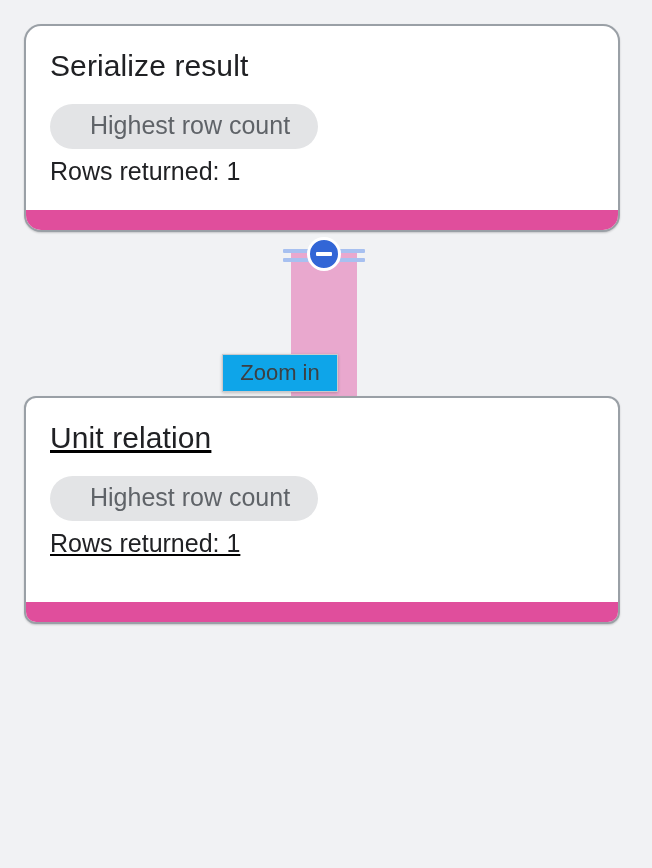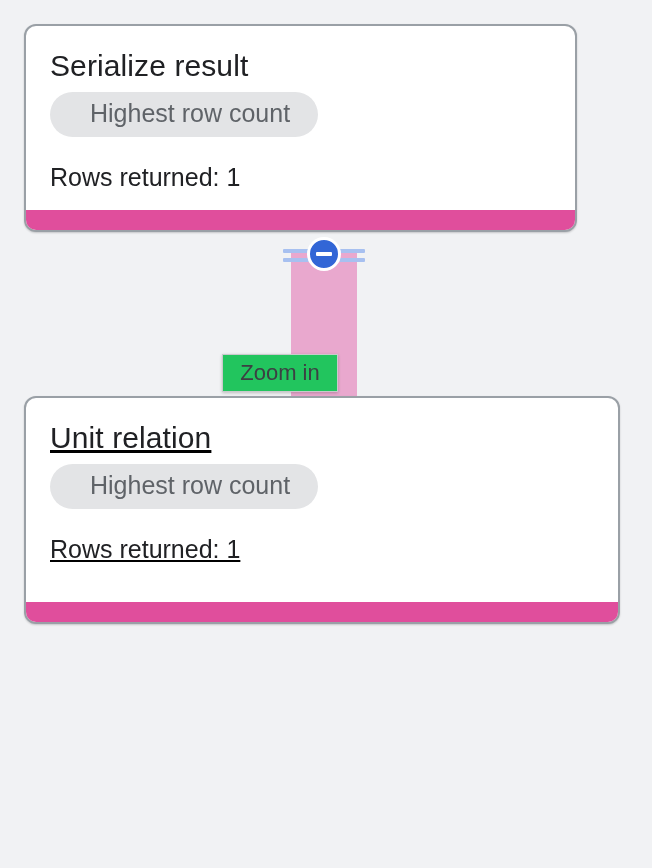--- a/index.html
+++ b/index.html
@@ -50,46 +50,46 @@
   .card-title {
     font-size: 30px;
     line-height: 36px;
     color: #202124;
     font-weight: 400;
     letter-spacing: 0.1px;
     white-space: nowrap;
   }
   .chip {
     display: inline-block;
-    margin-top: 8px;
+    margin-top: 20px;
     background: #e3e4e6;
     color: #5f6368;
     border-radius: 24px;
     padding: 7px 28px 9px 40px;
     font-size: 25px;
     line-height: 29px;
     white-space: nowrap;
   }
   .card-sub {
-    margin-top: 25px;
+    margin-top: 7px;
     font-size: 25px;
     line-height: 30px;
     color: #202124;
     white-space: nowrap;
   }
   .card-accent {
     position: absolute;
     left: 0;
     right: 0;
     bottom: 0;
     height: 20px;
     background: #e04e9c;
   }
 
-  #card-serialize  { left: 24px; top: 24px;  width: 553px; height: 208px; }
+  #card-serialize  { left: 24px; top: 24px;  width: 596px; height: 208px; border-radius: 17px; }
   #card-unit       { left: 24px; top: 396px; width: 596px; height: 228px; text-decoration: underline; }
 
   
   .edge-control {
     position: absolute;
     left: 283px;
     top: 238px;
     width: 82px;
     height: 33px;
     z-index: 5;
@@ -128,21 +128,21 @@
     border-radius: 1px;
   }
 
   
   .tooltip {
     position: absolute;
     left: 222px;
     top: 354px;
     width: 116px;
     height: 38px;
-    background: #22c55e;
+    background: #0ea5e9;
     border: 1px solid #c9cacc;
     box-sizing: border-box;
     box-shadow: 0 1px 3px rgba(0,0,0,0.22);
     display: flex;
     align-items: center;
     justify-content: center;
     z-index: 6;
   }
   .tooltip-text {
     font-size: 22px;

